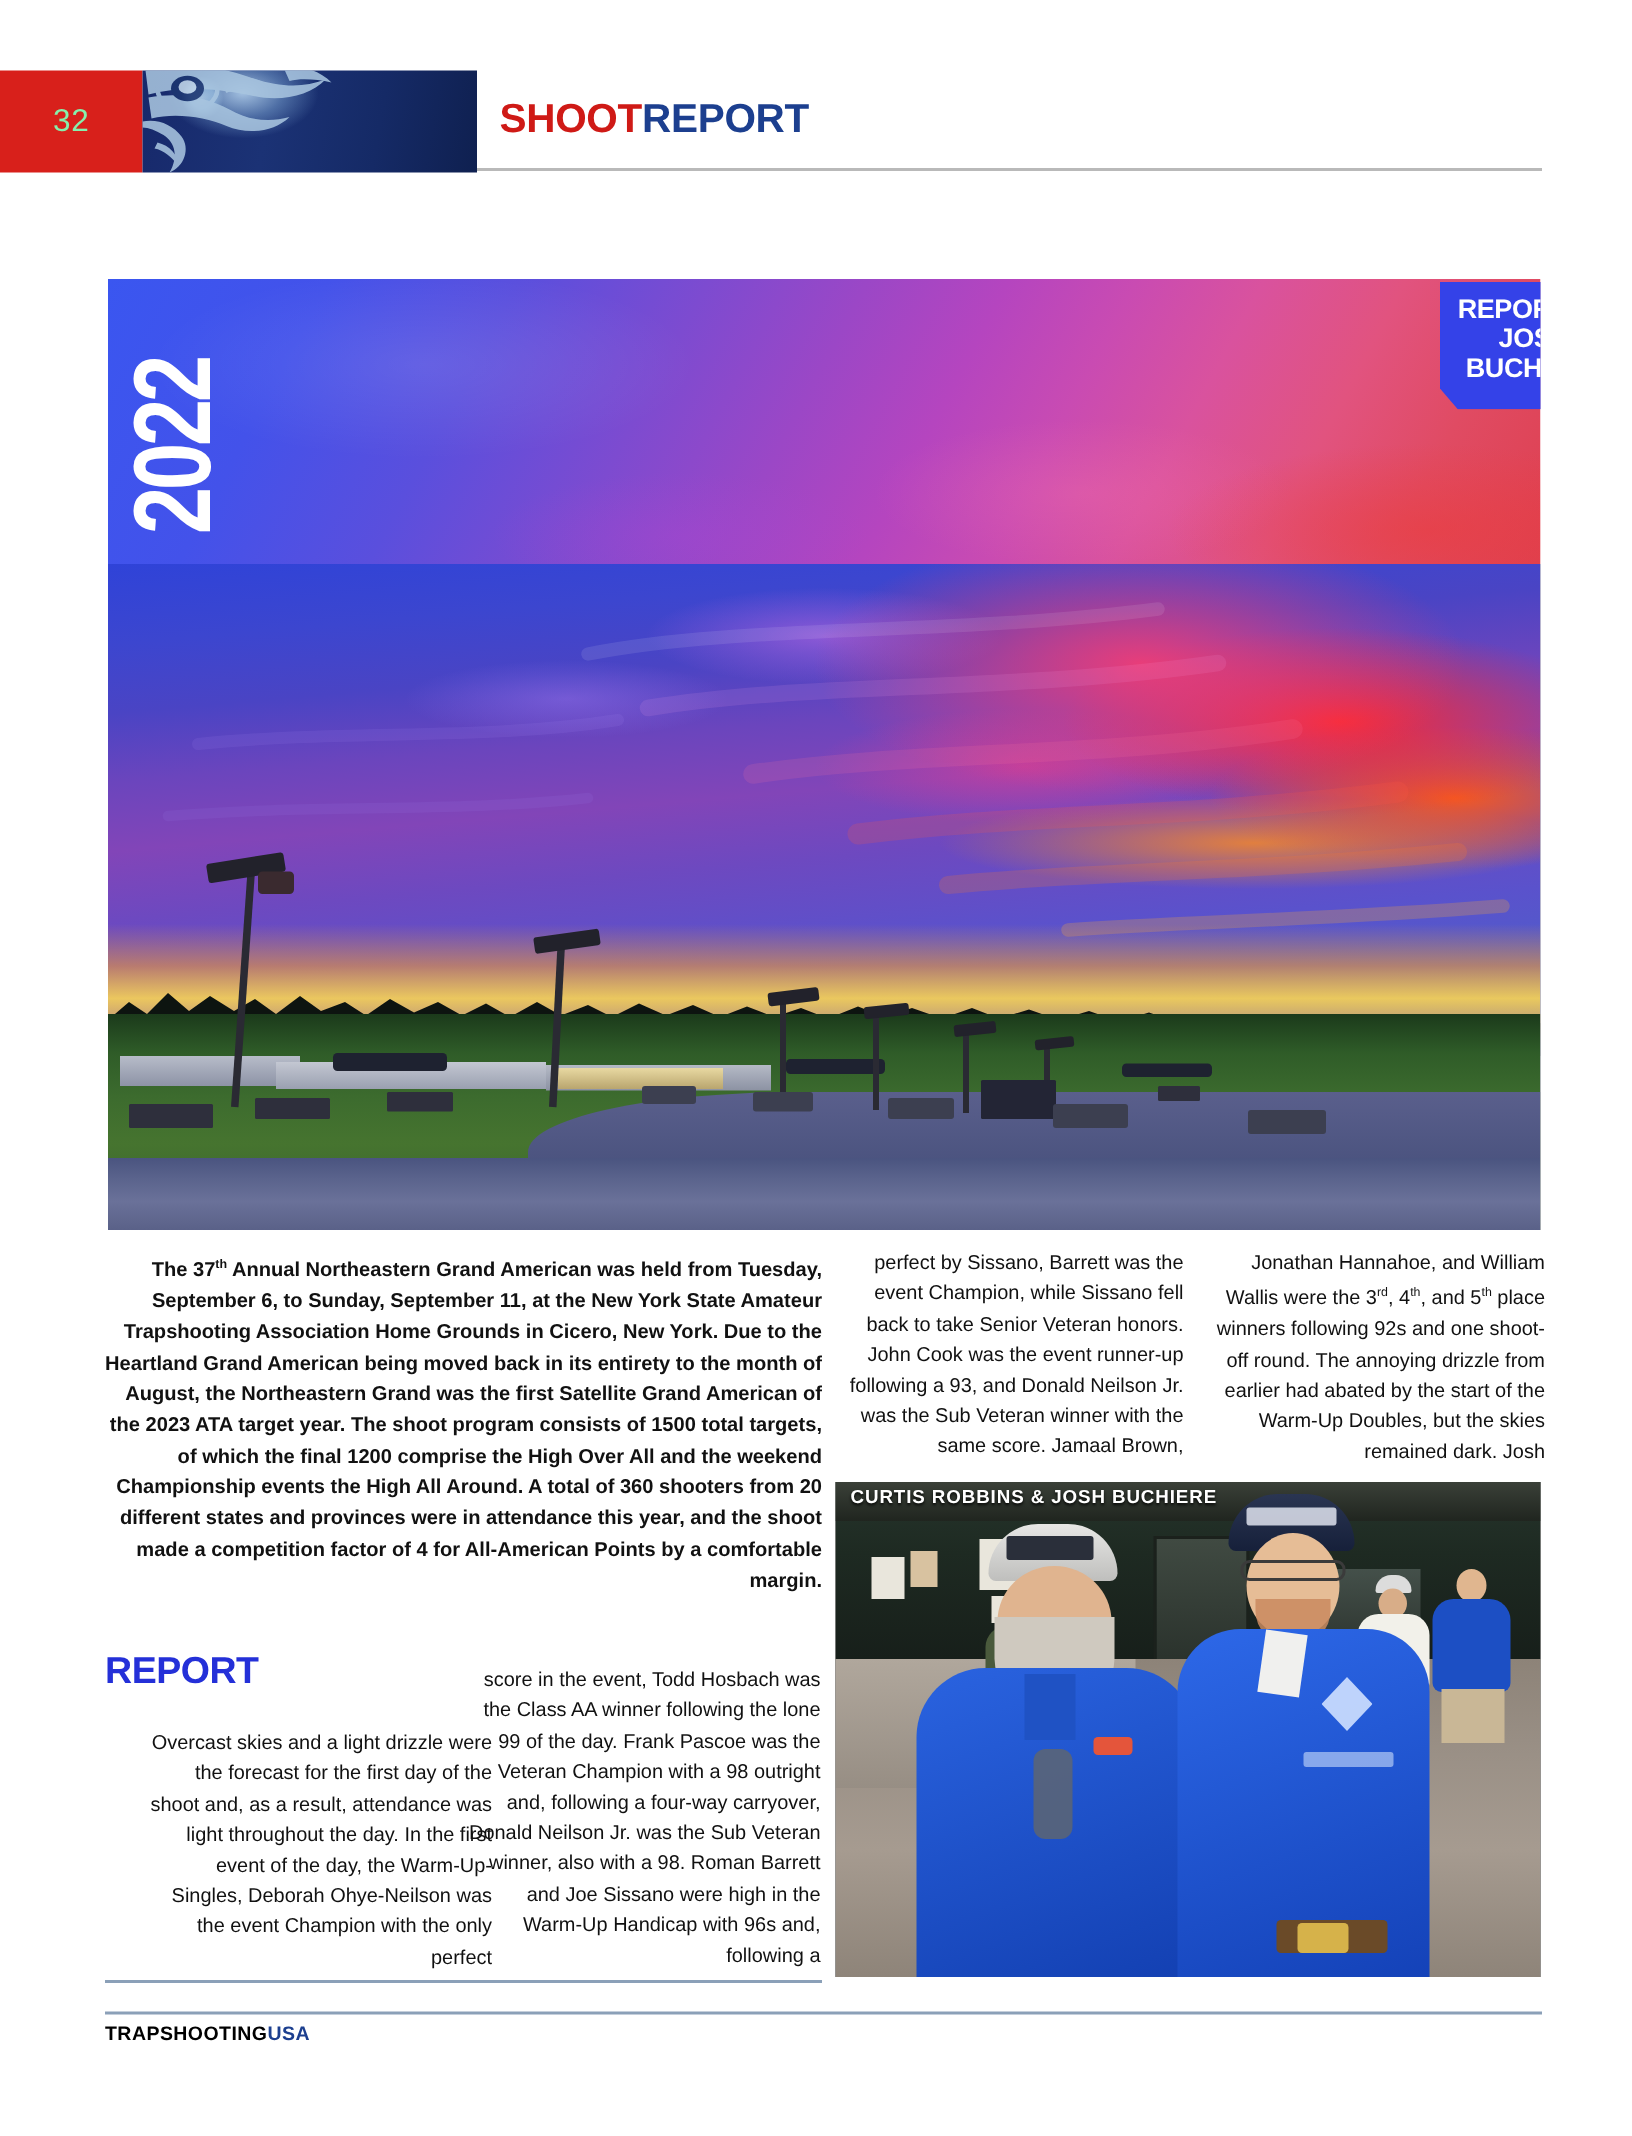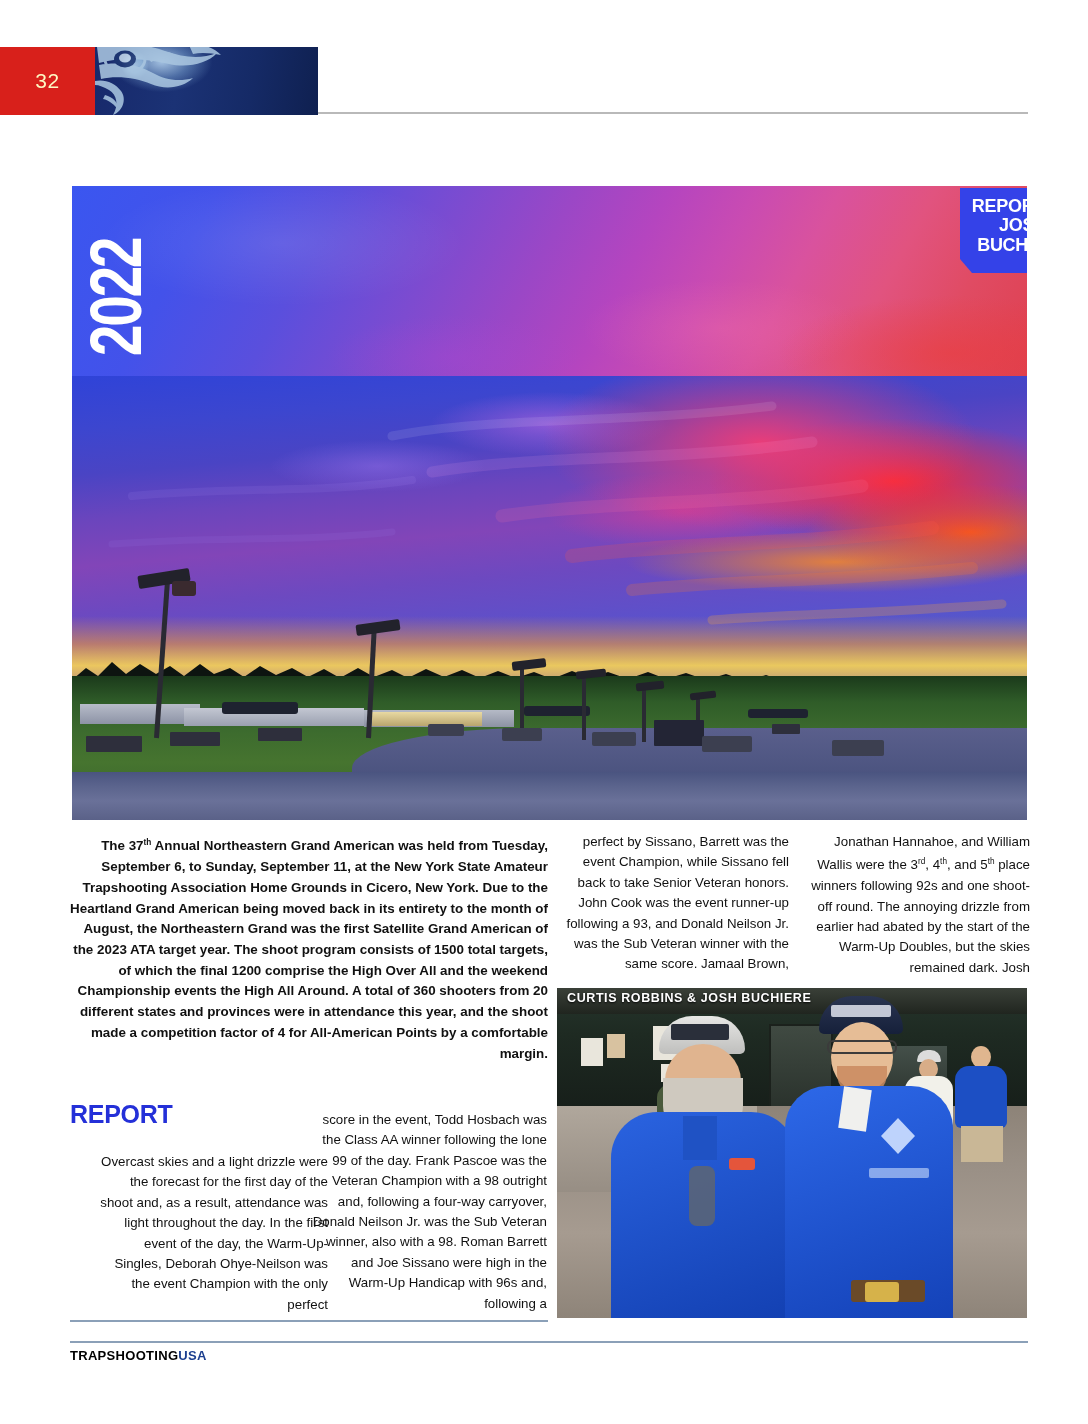--- a/index.html
+++ b/index.html
@@ -14,21 +14,21 @@
   
   .header{
     position:absolute; left:0; top:47px; width:1088px; height:68px;
   }
   .hdr-pagebox{
     position:absolute; left:0; top:0; width:95px; height:68px;
     background:#d8201b;
     display:flex; align-items:center; justify-content:center;
   }
   .hdr-pagenum{
-    color:#fef9c3; font-size:21px; font-weight:400; letter-spacing:.5px;
+    color:#86efac; font-size:21px; font-weight:400; letter-spacing:.5px;
     font-family:"Liberation Sans", sans-serif;
   }
   .hdr-band{
     position:absolute; left:95px; top:0; width:223px; height:68px;
     background:
       radial-gradient(ellipse 70px 42px at 30% 22%, rgba(170,200,230,.95) 0%, rgba(120,160,205,.55) 38%, rgba(20,40,100,0) 72%),
       radial-gradient(circle 14px at 40px 18px, #cfe0ef 0%, #8fb2d4 55%, rgba(30,50,110,0) 100%),
       linear-gradient(100deg,#17296b 0%,#1b3275 38%,#152a66 70%,#0f2050 100%);
     overflow:hidden;
   }
@@ -269,20 +269,23 @@
         <path d="M100 8 C112 6, 124 10, 132 18 C122 16, 112 15, 104 17 Z"></path>
         <ellipse cx="36" cy="22" rx="20" ry="15" fill="none" stroke="#a9c6e0" stroke-width="3"></ellipse>
         <ellipse cx="36" cy="22" rx="11" ry="8.5" fill="#1c3470"></ellipse>
         <ellipse cx="36" cy="21" rx="6" ry="4.5" fill="#c2d6ea"></ellipse>
         <path d="M58 18 C70 12, 84 14, 92 22 C82 20, 70 21, 62 25 Z"></path>
         <path d="M16 58 C24 60, 30 66, 30 74 C26 68, 20 63, 14 62 Z"></path>
       </g>
     </svg>
   </div>
   <div class="hdr-white"></div>
+  <div class="hdr-title">
+    <span class="t-red">SHOOT</span><span class="t-blue">REPORT</span>
+  </div>
 </div>
 <div class="hdr-rule"></div>
 
 <div class="hero">
 
   <div class="hero-title-bg"></div>
 
   <div class="year">2022</div>
 
 

